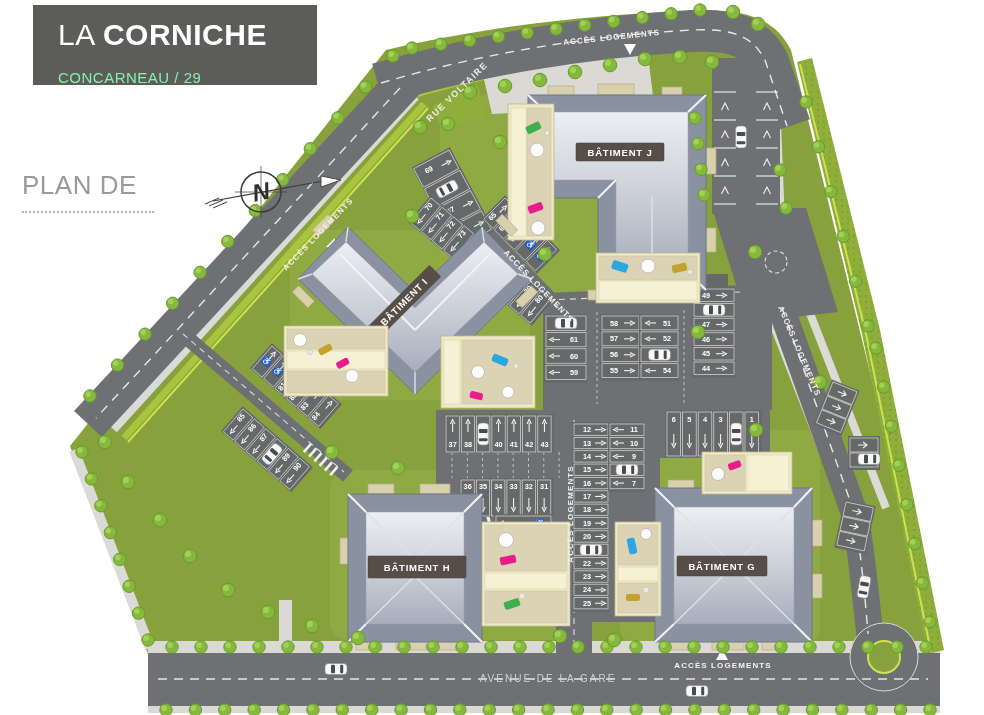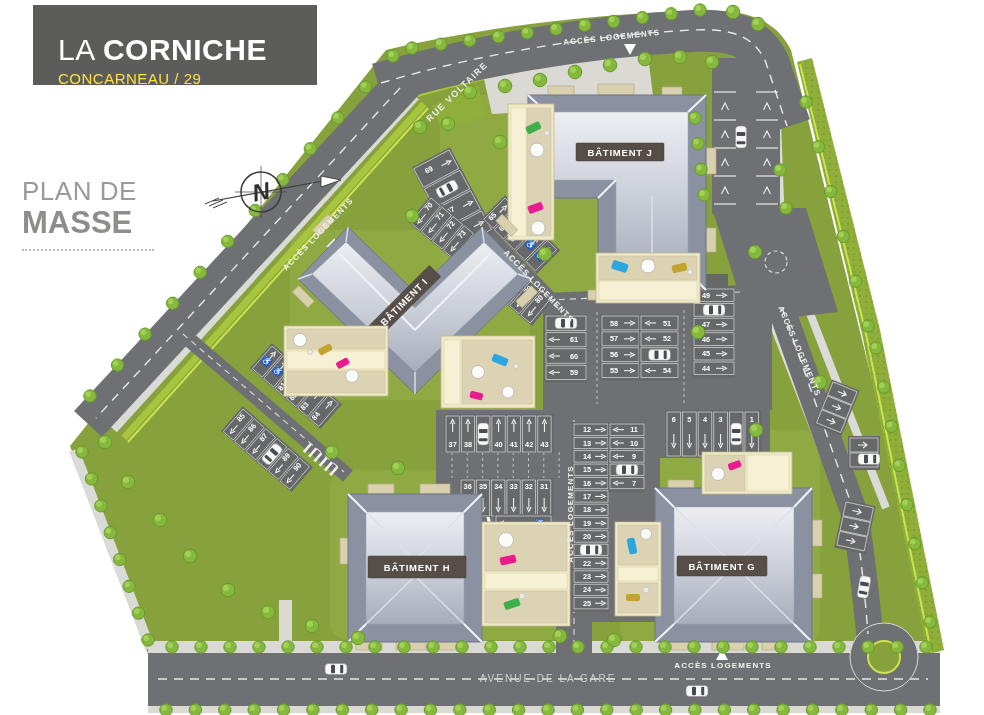--- a/index.html
+++ b/index.html
@@ -4,28 +4,28 @@
 <style>
   :root{
     --grass:#87a13c; --road:#6f7073; --lot:#66686a; --roofd:#8a92a2; --terr:#efe9c6;
     --hedge:#a9c43f; --title-bg:#5c5c5a; --label-bg:#574e47;
   }
   html,body{margin:0;padding:0;background:#fff;font-family:"Liberation Sans",sans-serif;}
   .stage{position:relative;width:984px;height:715px;background:#fff;overflow:hidden;}
   .stage svg{position:absolute;inset:0;}
   
   .title-box{position:absolute;left:33px;top:5px;width:284px;height:80px;background:var(--title-bg);
-    color:#fff;box-sizing:border-box;padding:28px 0 0 25px;}
+    color:#fff;box-sizing:border-box;padding:13px 0 0 25px;}
   .title-main{font-size:30px;letter-spacing:.5px;}
   .title-main .lt{font-weight:400;}
   .title-main .bd{font-weight:700;}
-  .title-sub{font-size:15px;font-weight:400;color:#fde047;margin-top:3px;letter-spacing:.5px;}
+  .title-sub{font-size:15px;font-weight:400;color:#86efac;margin-top:17px;letter-spacing:.5px;}
   
   .side-title{position:absolute;left:22px;top:170px;width:170px;color:#8d8d8b;}
-  .side-title .l1{font-size:26px;font-weight:400;color:#9a9a98;letter-spacing:.5px;margin-top:6px;}
+  .side-title .l1{font-size:26px;font-weight:400;color:#9a9a98;letter-spacing:.5px;}
   .side-title .l2,.side-title .l3{font-size:31px;font-weight:700;line-height:1.04;}
   .side-title .dots{width:132px;border-bottom:2px dotted #b4b4b2;margin-top:10px;}
   
   .grassf{fill:var(--grass);}
   .grass2{fill:#94af45;opacity:.65;}
   .roadf{fill:var(--road);}
   .roadln{stroke:var(--road);fill:none;}
   .lotf{fill:var(--lot);stroke:none;}
   .walk{stroke:#dadad6;fill:none;}
   .walkf{fill:#dad9d4;}
@@ -1451,17 +1451,16 @@
 <div class="title-box">
   <div class="title-main">
     <span class="lt">LA</span>
     <span class="bd">CORNICHE</span>
   </div>
   <div class="title-sub">CONCARNEAU / 29</div>
 </div>
 
 <div class="side-title">
   <div class="l1">PLAN DE</div>
-  <div class="l2">MASSE</div>
   <div class="dots"></div>
 </div>
 
 </div>
 
 </body></html>

